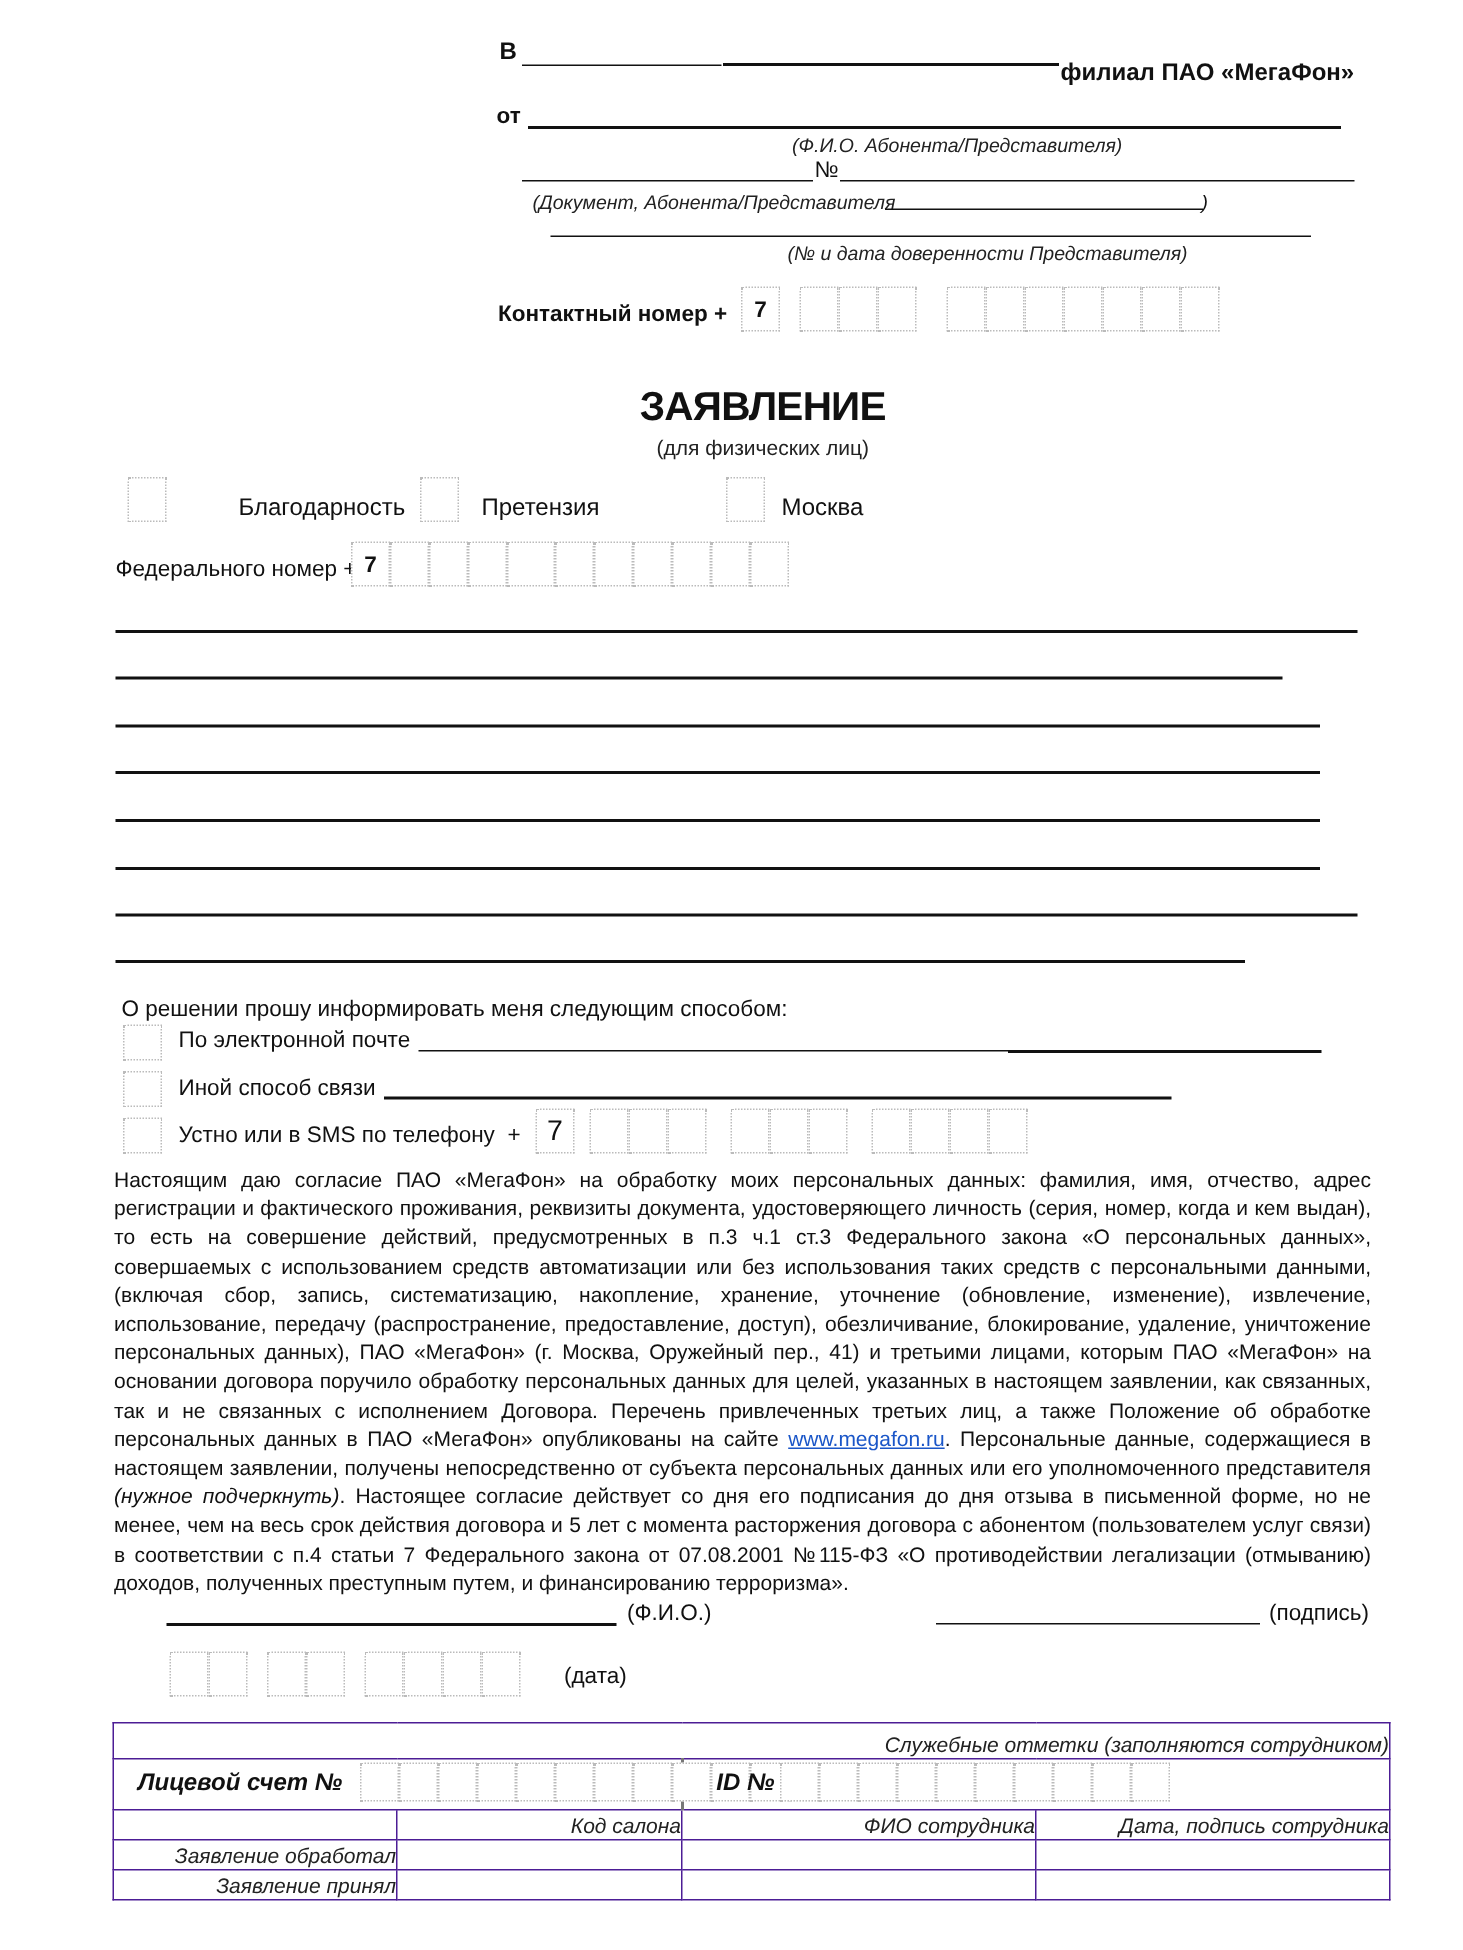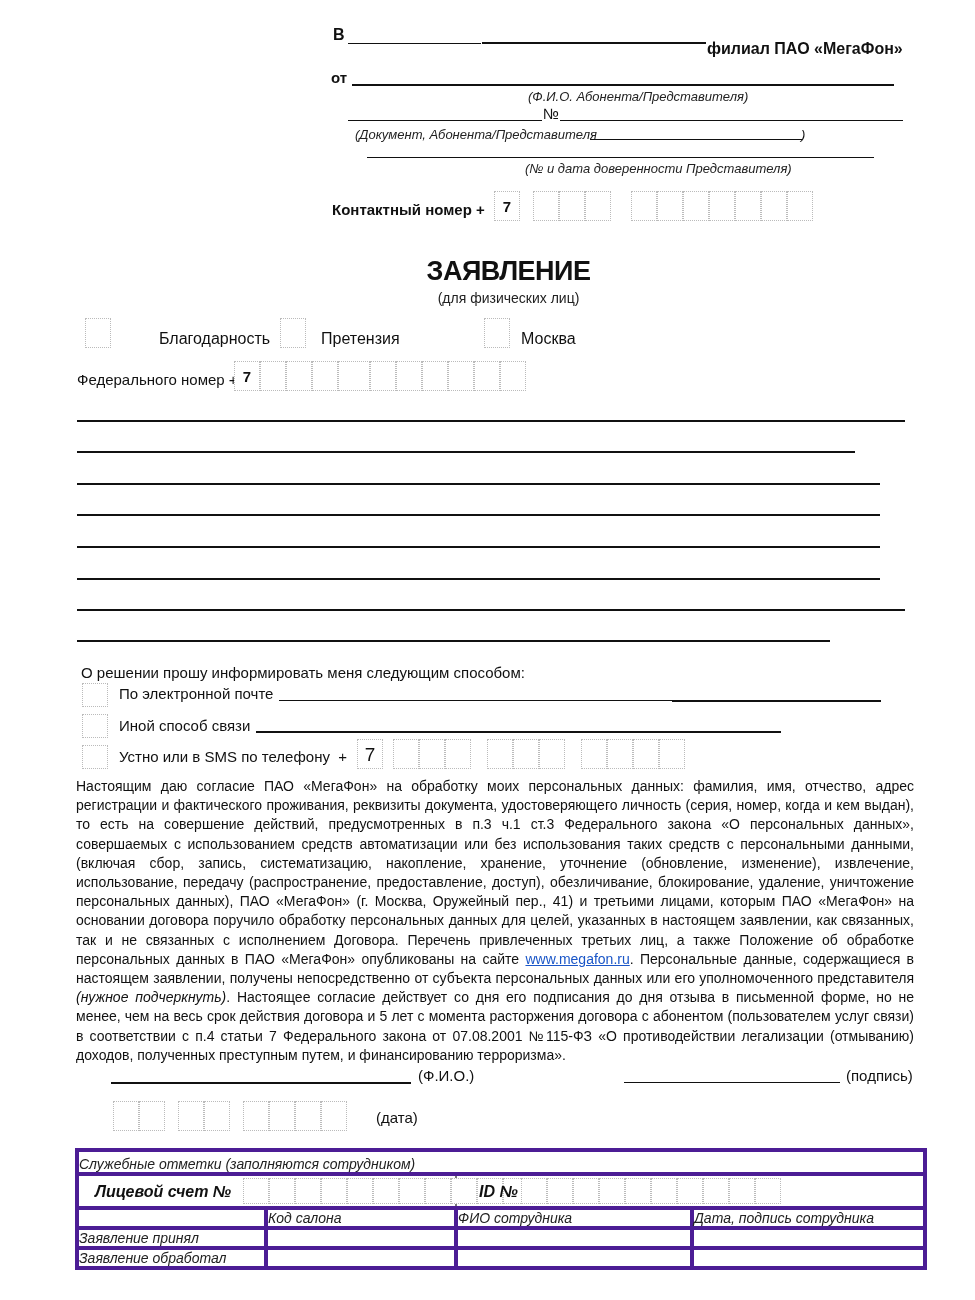--- a/index.html
+++ b/index.html
@@ -9,21 +9,21 @@
   .b { font-weight: bold; }
   .i { font-style: italic; }
   .uline { position: absolute; border-bottom: 1px solid #111; height: 0; }
   .thick { border-bottom-width: 2px; }
   .cell { position: absolute; width: 26px; height: 30px; border: 1px dotted #bbb; background: #fff; font-weight: bold; font-size: 15px; text-align: center; line-height: 30px; }
   .chk { position: absolute; width: 26px; height: 30px; border: 1px dotted #bbb; }
   .sm { font-size: 13px; }
   .para { position: absolute; left: 76px; top: 777px; width: 838px; font-size: 14px; line-height: 19.2px; text-align: justify; color: #111; }
   .para a { color: #1a56c8; text-decoration: underline; }
   table.svc { position: absolute; left: 75px; top: 1148px; width: 852px; border-collapse: collapse; font-size: 14px; font-style: italic; color: #222; }
-  table.svc td { border: 4px solid #4c1d95; text-align: left; height: 20px; }
+  table.svc td { border: 1px solid #4c1d95; text-align: right; height: 20px; }
 </style>
 </head>
 <body>
 
 <div>
   <span class="abs b" style="left:333px;top:26px;font-size:16px;">В</span>
   <div class="uline" style="left:348px;top:43px;width:133px;"></div>
   <div class="uline thick" style="left:482px;top:42px;width:224px;"></div>
   <span class="abs b" style="left:707px;top:40px;font-size:16px;">филиал ПАО «МегаФон»</span>
 
@@ -181,25 +181,25 @@
       </span>
     </td>
   </tr>
   <tr>
     <td style="width:189px;"></td>
     <td style="width:190px;">Код салона</td>
     <td style="width:236px;">ФИО сотрудника</td>
     <td>Дата, подпись сотрудника</td>
   </tr>
   <tr>
+    <td>Заявление обработал</td>
+    <td></td>
+    <td></td>
+    <td></td>
+  </tr>
+  <tr>
     <td>Заявление принял</td>
-    <td></td>
-    <td></td>
-    <td></td>
-  </tr>
-  <tr>
-    <td>Заявление обработал</td>
     <td></td>
     <td></td>
     <td></td>
   </tr>
 </tbody>
   </table>
 
 </body></html>

